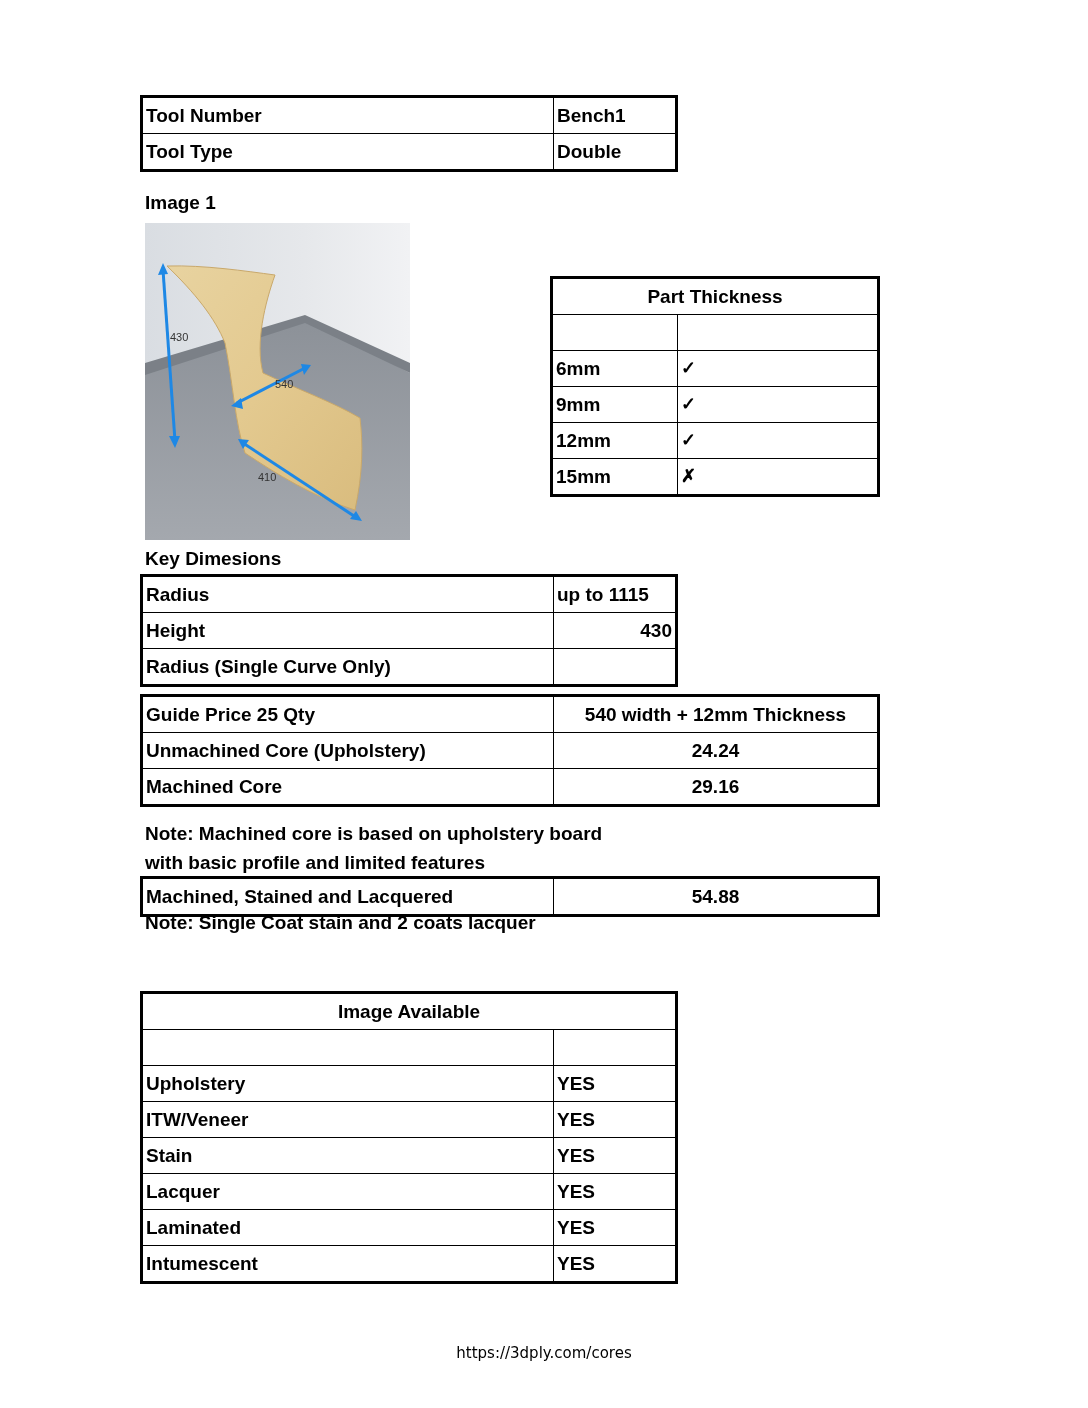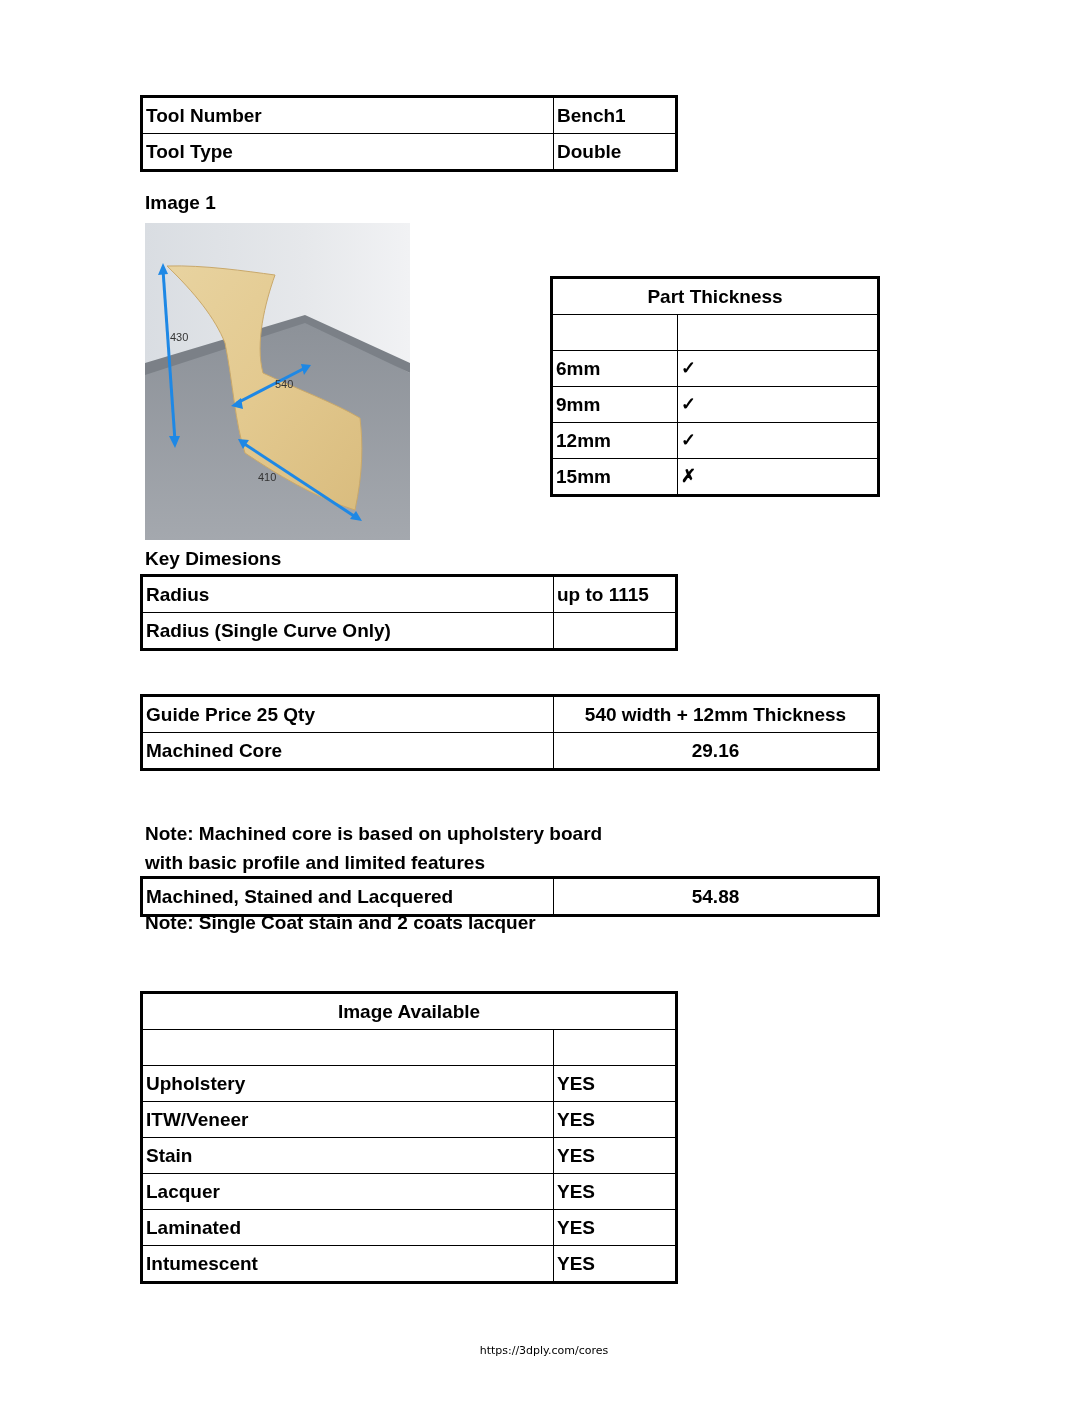--- a/index.html
+++ b/index.html
@@ -7,21 +7,21 @@
            font-family: "Liberation Sans", sans-serif; color: #000; }
     table.t { position: absolute; border-collapse: collapse; border: 3px solid #000;
               font-family: "Liberation Sans", sans-serif; font-weight: bold; font-size: 19px; }
     table.t td { border: 1.5px solid #000; padding: 4px 3px; height: 27px; line-height: 27px;
                  white-space: nowrap; overflow: hidden; }
     .center { text-align: center; margin-top: 12px; }
     .right { text-align: right; }
     .label { position: absolute; font-weight: bold; font-size: 19px; line-height: 24px; white-space: nowrap; }
     .mark { font-size: 18px; }
     .footer { position: absolute; top: 1344px; left: 0; width: 1088px; text-align: center;
-              font-family: "DejaVu Sans", sans-serif; font-size: 11px; }
+              font-family: "DejaVu Sans", sans-serif; font-size: 15px; }
     .photo { position: absolute; left: 145px; top: 223px; width: 265px; height: 317px; overflow: hidden; }
   </style>
 </head>
 <body>
 
 <table class="t" style="left:140px; top:95px; width:538px;">
   <tbody>
       <tr>
     <td style="width:404px;">Tool Number</td>
     <td>Bench1</td>
@@ -105,31 +105,39 @@
   </table>
 
 <div class="label" style="left:145px; top:547px;">Key Dimesions</div>
 <table class="t" style="left:140px; top:574px; width:538px;">
   <tbody>
       <tr>
     <td style="width:404px;">Radius</td>
     <td>up to 1115</td>
   </tr>
   <tr>
+    <td>Height</td>
+    <td class="right">430</td>
+  </tr>
+  <tr>
     <td>Radius (Single Curve Only)</td>
     <td></td>
   </tr>
 </tbody>
   </table>
 
 <table class="t" style="left:140px; top:694px; width:740px;">
   <tbody>
       <tr>
     <td style="width:404px;">Guide Price 25 Qty</td>
     <td class="center">540 width + 12mm Thickness</td>
+  </tr>
+  <tr>
+    <td>Unmachined Core (Upholstery)</td>
+    <td class="center">24.24</td>
   </tr>
   <tr>
     <td>Machined Core</td>
     <td class="center">29.16</td>
   </tr>
 </tbody>
   </table>
 
 <div class="label" style="left:145px; top:822px;">Note: Machined core is based on upholstery board</div>
 <div class="label" style="left:145px; top:851px;">with basic profile and limited features</div>

